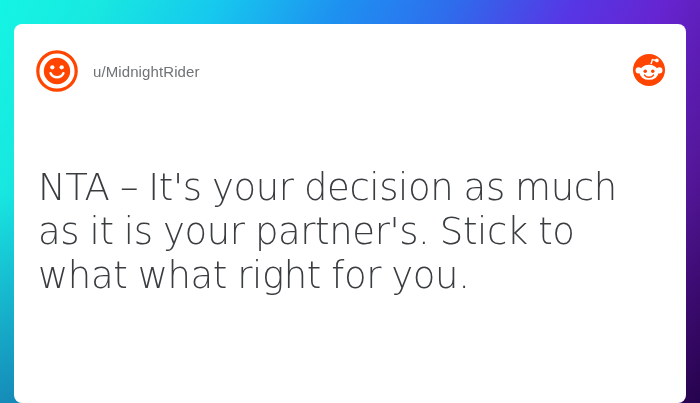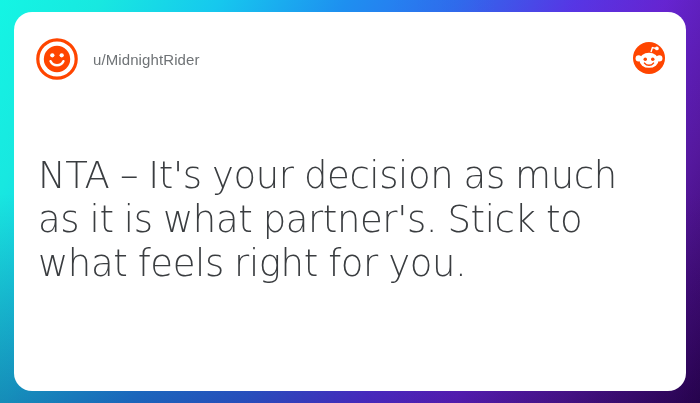--- a/index.html
+++ b/index.html
@@ -38,25 +38,25 @@
     inset: 0;
     background:
       linear-gradient(180deg, rgba(0,0,0,0) 48%, rgba(20,0,60,0.30) 100%),
       linear-gradient(90deg, rgba(0,0,0,0) 55%, rgba(40,0,80,0.12) 100%);
   }
 
   
   .card {
     position: absolute;
     left: 14px;
-    top: 12px;
+    top: 24px;
     width: 672px;
     height: 379px;
     background: #ffffff;
-    border-radius: 18px;
+    border-radius: 8px;
     box-sizing: border-box;
   }
 
   
   .card-header {
     position: absolute;
     left: 0;
     top: 0;
     right: 0;
     height: 92px;
@@ -143,17 +143,17 @@
         <circle cx="26.4" cy="16.4" r="3.05" fill="#FFFFFF"></circle>
 
         <circle cx="12.25" cy="17.35" r="1.75" fill="#FF4500"></circle>
         <circle cx="19.75" cy="17.35" r="1.75" fill="#FF4500"></circle>
 
         <path d="M11.5 21.1 A5.6 5.6 0 0 0 20.5 21.1" fill="none" stroke="#FF4500" stroke-width="1.5" stroke-linecap="round"></path>
       </svg>
 
     </div>
 
-    <div class="comment-body">NTA – It's your decision as much as it is what partner's. Stick to what feels right for you.</div>
+    <div class="comment-body">NTA – It's your decision as much as it is your partner's. Stick to what what right for you.</div>
 
   </div>
 
 </div>
 
 </body></html>

